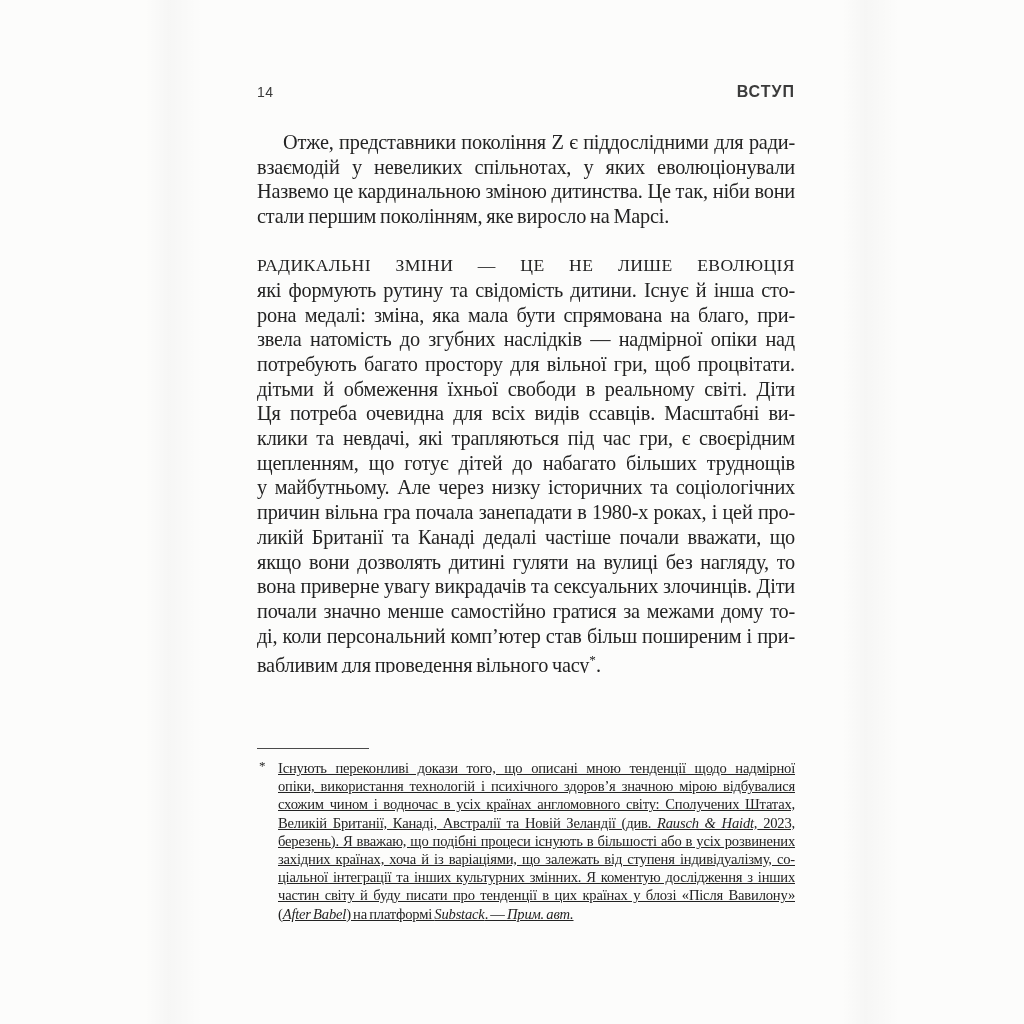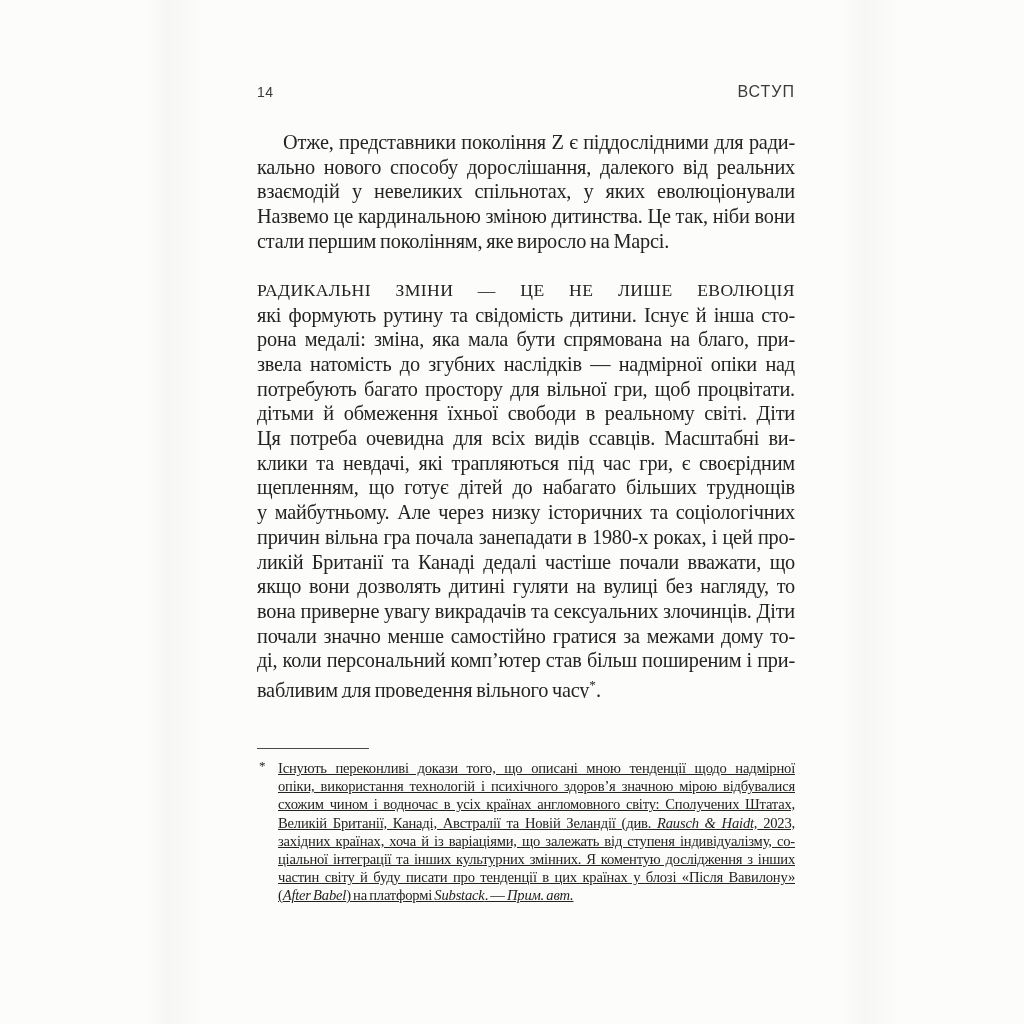--- a/index.html
+++ b/index.html
@@ -26,21 +26,21 @@
   .scan-band.right { left: 842px; }
 
   .running-head {
     position: absolute;
     left: 257px; top: 83px; width: 538px;
     display: flex; justify-content: space-between; align-items: baseline;
     font-family: "Liberation Sans", sans-serif;
     color: var(--header_ink);
   }
   .running-head .pagenum { font-size: 14px; letter-spacing: 0.5px; }
-  .running-head .title   { font-size: 16px; letter-spacing: 1px; font-weight: 400; }
+  .running-head .title   { font-size: 16px; letter-spacing: 1px; font-weight: 700; }
 
   .bodytext {
     position: absolute;
     left: 257px; top: 130px; width: 538px;
     font-size: 20.3px;
     letter-spacing: -0.2px;
     word-spacing: -1px;
   }
   .line {
     line-height: 24.7px;
@@ -85,21 +85,20 @@
 <div class="scan-band right"></div>
 
 <div class="running-head">
   <span class="pagenum">14</span>
   <span class="title">ВСТУП</span>
 </div>
 
 <div class="bodytext">
   <div class="para" id="para1">
       <div class="line"><span>Отже, представники покоління Z є піддослідними для ради-</span></div>
-      <div class="line"><span>кально нового способу дорослішання, далекого від реальних</span></div>
       <div class="line"><span>взаємодій у невеликих спільнотах, у яких еволюціонували люди.</span></div>
       <div class="line"><span>Назвемо це кардинальною зміною дитинства. Це так, ніби вони</span></div>
       <div class="line"><span>стали першим поколінням, яке виросло на Марсі.</span></div>
     </div>
   <div class="para" id="para2">
       <div class="line"><span>РАДИКАЛЬНІ ЗМІНИ — ЦЕ НЕ ЛИШЕ ЕВОЛЮЦІЯ ТЕХНОЛОГІЙ,</span></div>
       <div class="line"><span>які формують рутину та свідомість дитини. Існує й інша сто-</span></div>
       <div class="line"><span>рона медалі: зміна, яка мала бути спрямована на благо, при-</span></div>
       <div class="line"><span>звела натомість до згубних наслідків — надмірної опіки над</span></div>
       <div class="line"><span>потребують багато простору для вільної гри, щоб процвітати.</span></div>
@@ -118,17 +117,18 @@
     </div>
 </div>
 
 <div class="footnote-rule"></div>
 <span class="footnote-marker">*</span>
 <div class="footnote para">
     <div class="line"><span>Існують переконливі докази того, що описані мною тенденції щодо надмірної</span></div>
     <div class="line"><span>опіки, використання технологій і психічного здоров’я значною мірою відбувалися</span></div>
     <div class="line"><span>схожим чином і водночас в усіх країнах англомовного світу: Сполучених Штатах,</span></div>
     <div class="line"><span>Великій Британії, Канаді, Австралії та Новій Зеландії (див. </span><span class="it">Rausch &amp; Haidt,</span><span> 2023,</span></div>
+    <div class="line"><span>березень). Я вважаю, що подібні процеси існують в більшості або в усіх розвинених</span></div>
     <div class="line"><span>західних країнах, хоча й із варіаціями, що залежать від ступеня індивідуалізму, со-</span></div>
     <div class="line"><span>ціальної інтеграції та інших культурних змінних. Я коментую дослідження з інших</span></div>
     <div class="line"><span>частин світу й буду писати про тенденції в цих країнах у блозі «Після Вавилону»</span></div>
     <div class="line"><span>(</span><span class="it">After Babel</span><span>) на платформі </span><span class="it">Substack</span><span>. — </span><span class="it">Прим. авт.</span></div>
   </div>
 
 </body></html>

